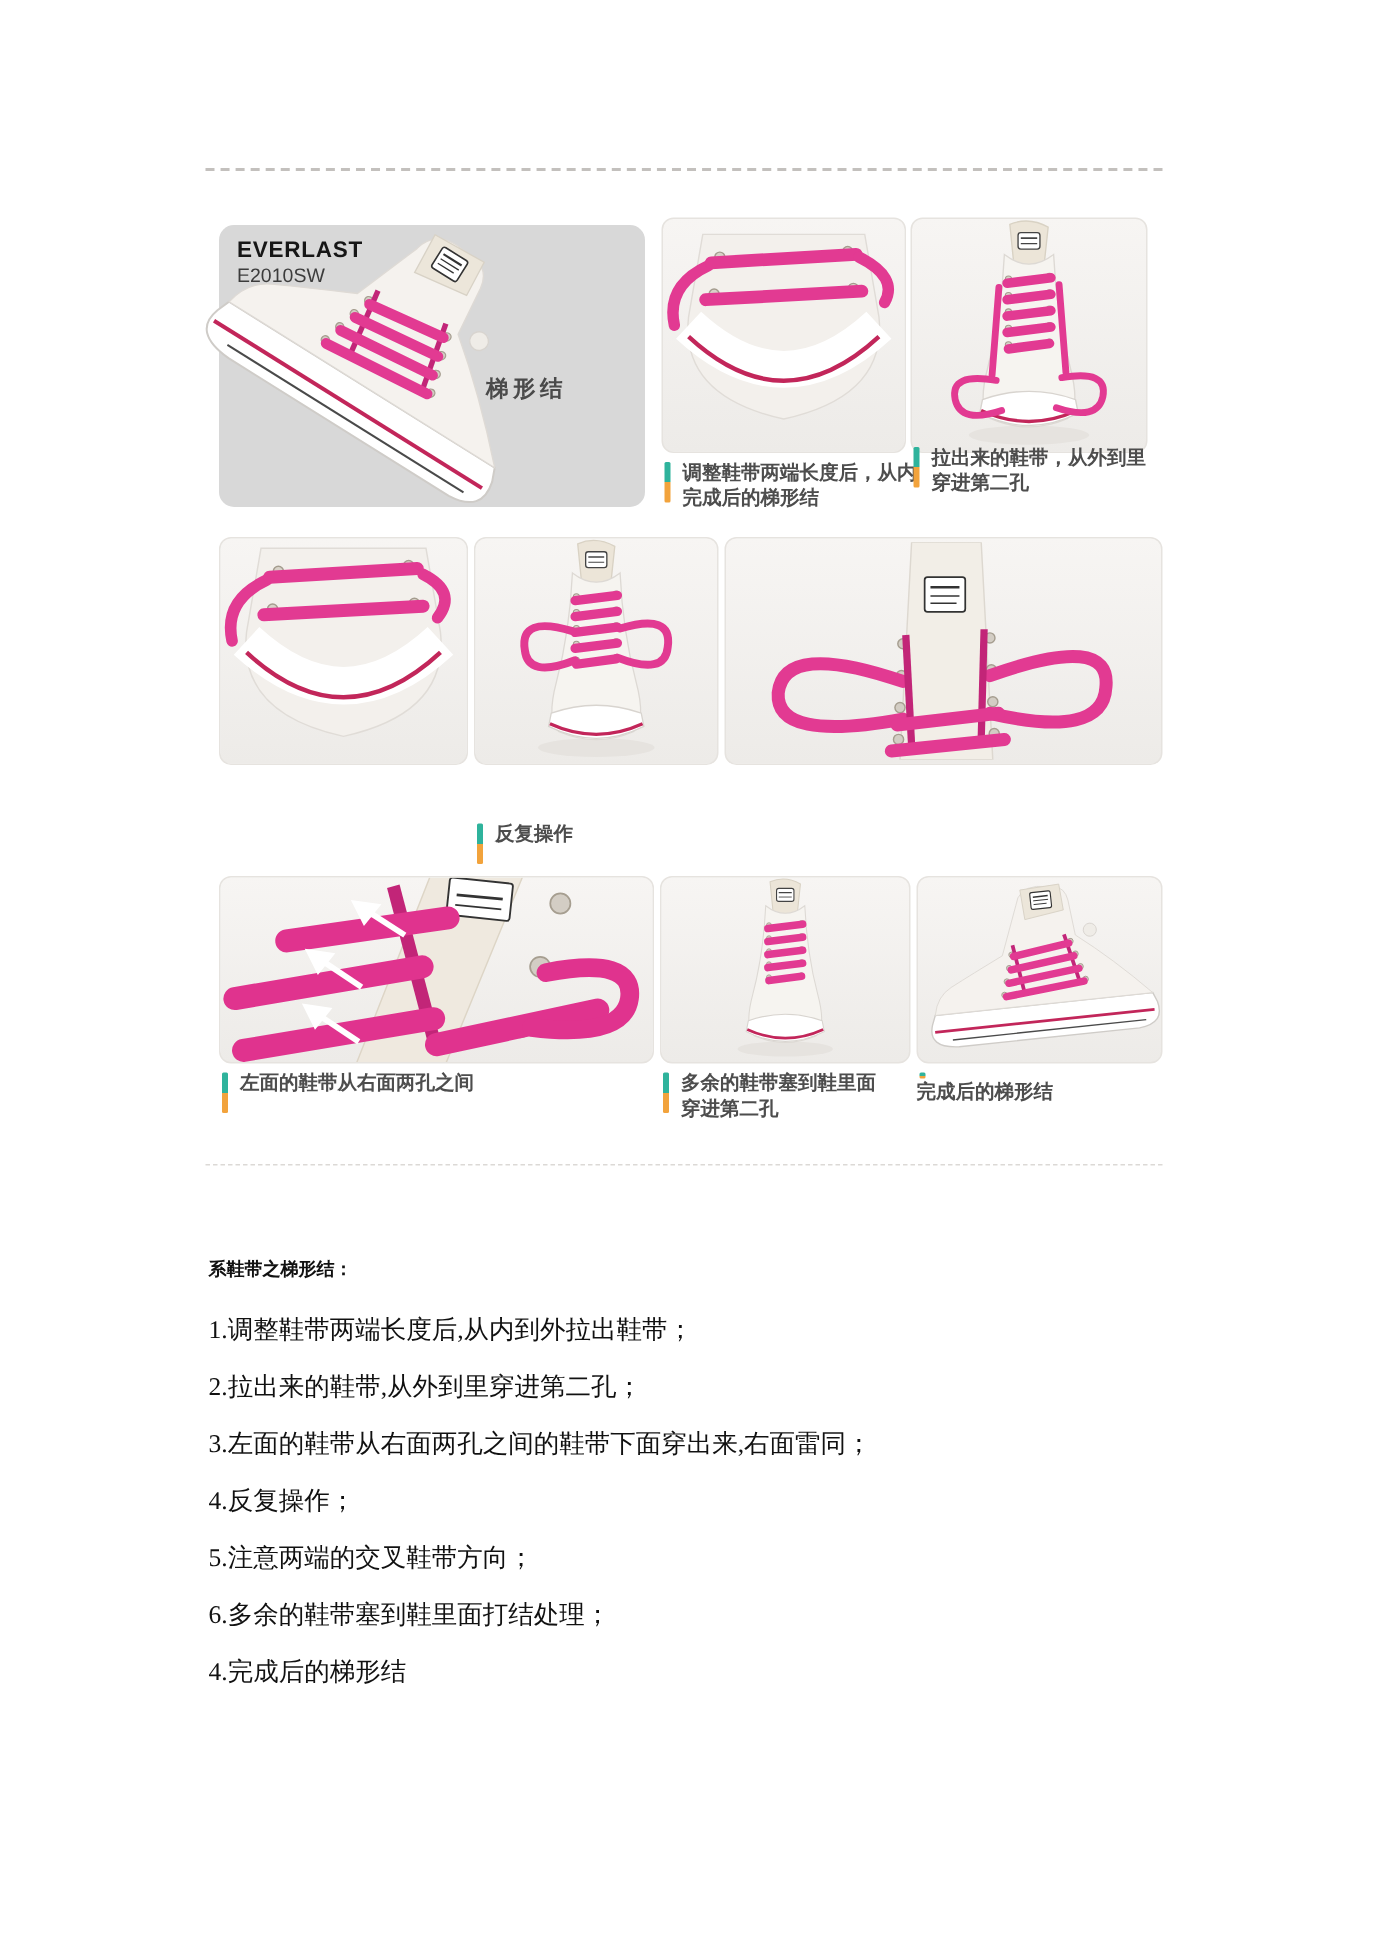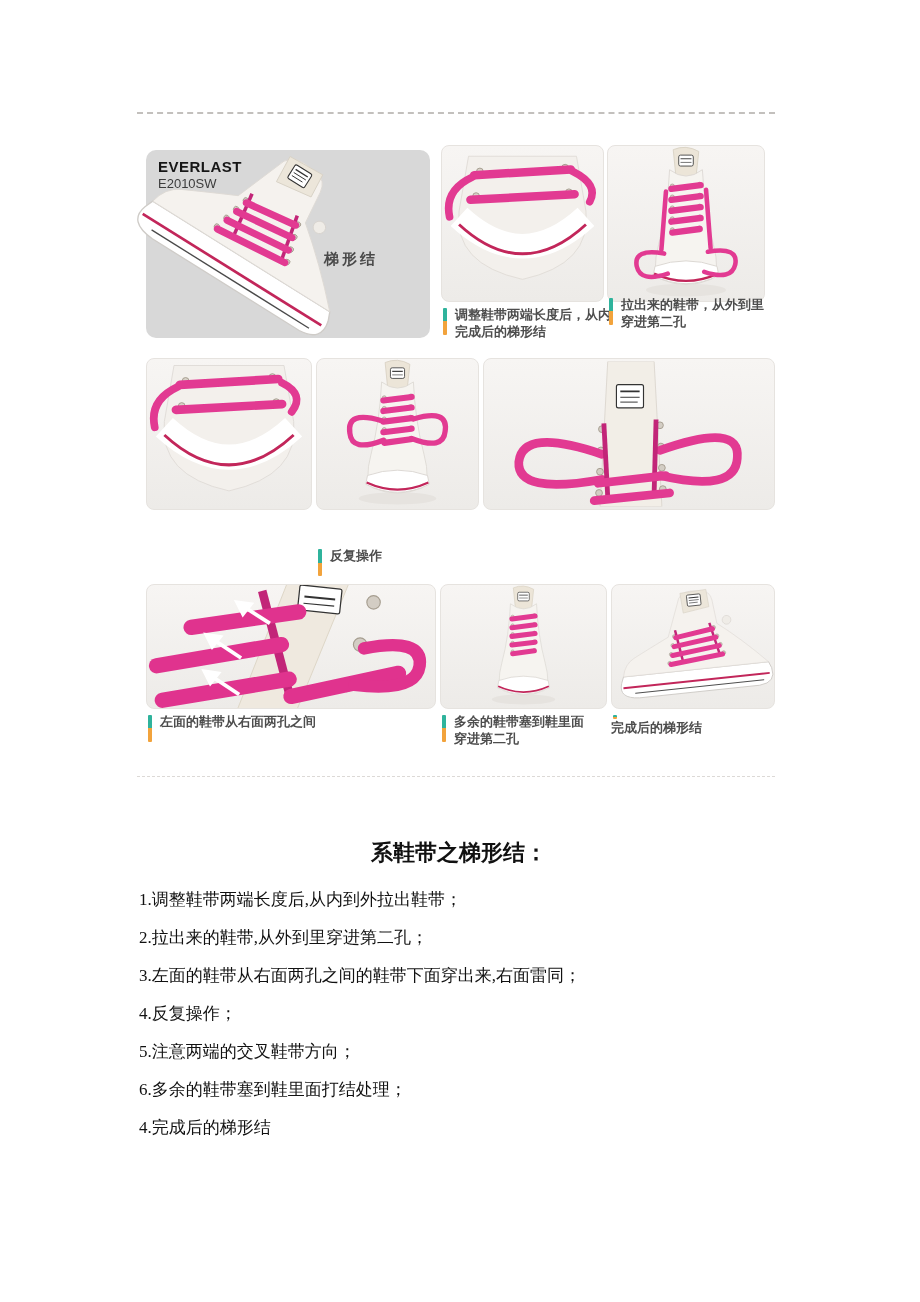--- a/index.html
+++ b/index.html
@@ -64,21 +64,21 @@
   .wm-name{position:absolute;left:80px;top:8px;font-size:28px;font-weight:800;
            letter-spacing:2px;white-space:nowrap;
            color:rgba(150,142,130,0.65);text-shadow:1px 1px 0 rgba(255,255,255,.8);}
   .wm-name .wm-name2{color:rgba(198,152,88,0.65);}
   .wm-url{position:absolute;left:26px;top:46px;font-size:13px;letter-spacing:1px;
           color:#c2bfbb;white-space:nowrap;}
 
   
   .article{position:absolute;left:139px;top:838px;width:640px;
            font-family:"Liberation Serif","DejaVu Serif",serif;color:#111;}
-  .article h2{margin:0 0 21px 0;font-size:22px;font-weight:700;text-align:center;}
+  .article h2{margin:0 0 21px 0;font-size:12px;font-weight:700;}
   .article p{margin:0 0 17px 0;font-size:17px;line-height:21px;}
 </style>
 </head>
 <body>
 
 <div class="page">
 
   <svg width="0" height="0" style="position:absolute" aria-hidden="true">
     <defs>
       <symbol id="sym-shoe-side" viewBox="0 0 260 190">

